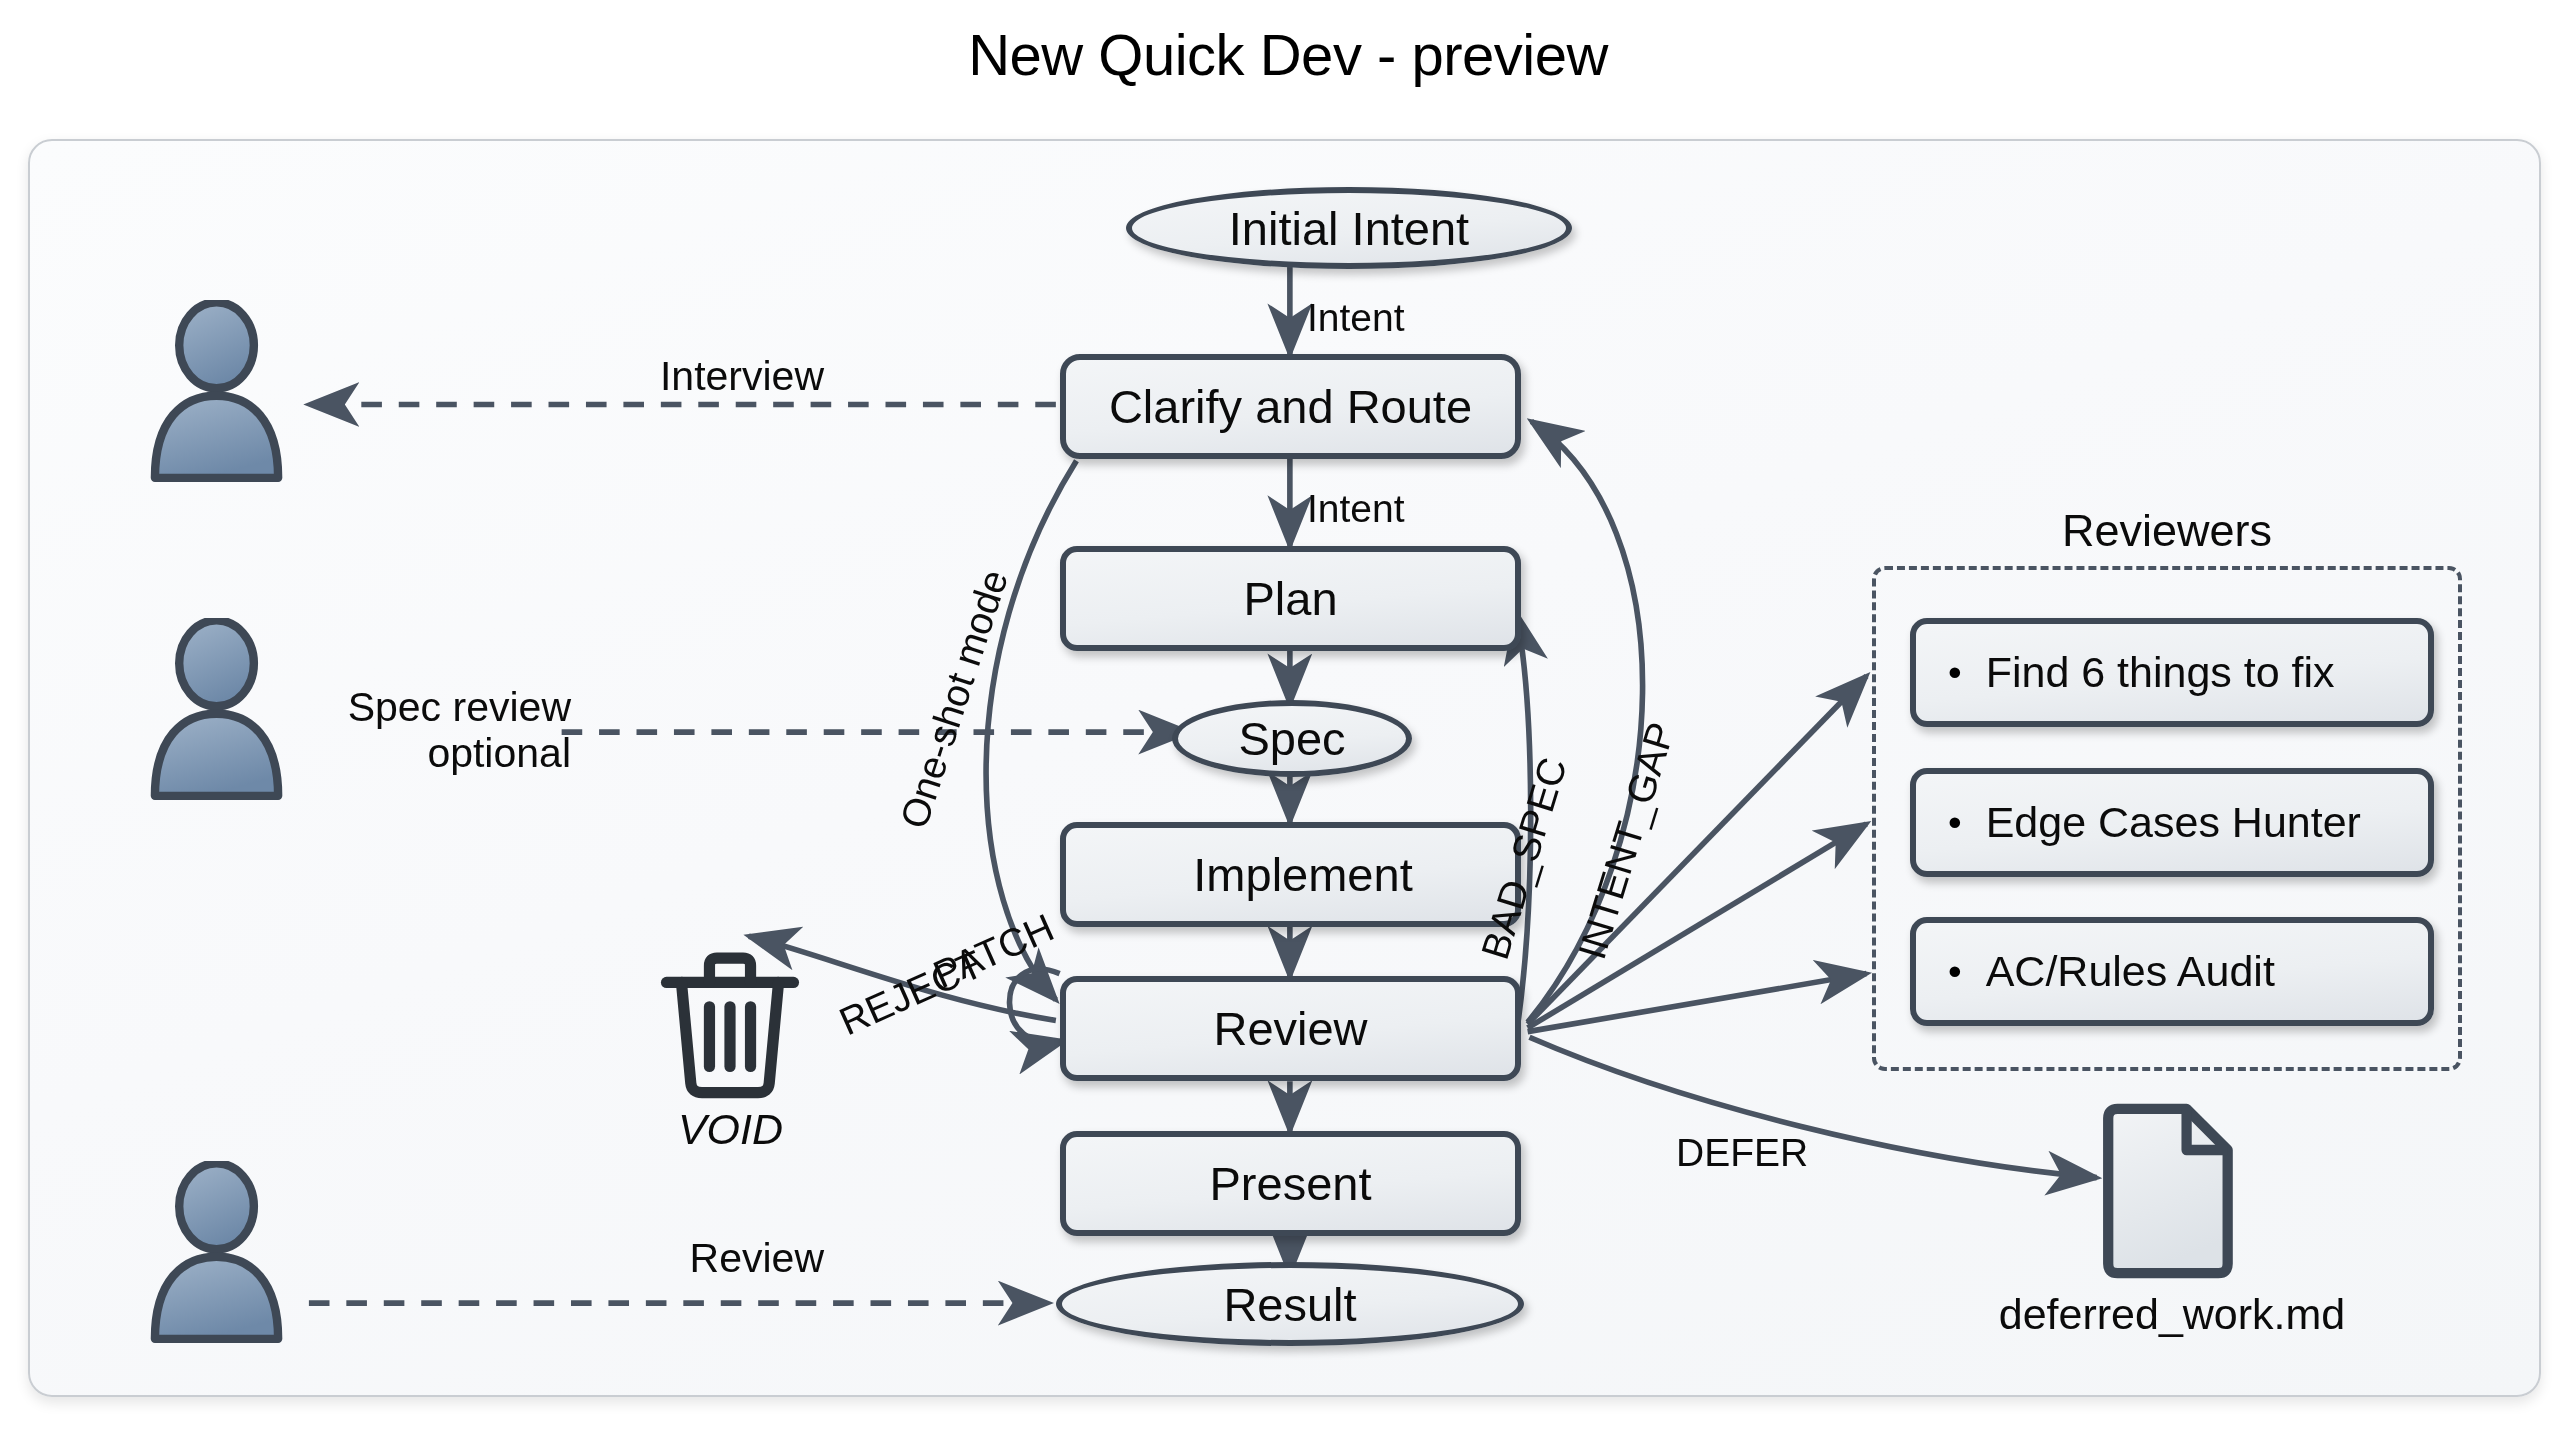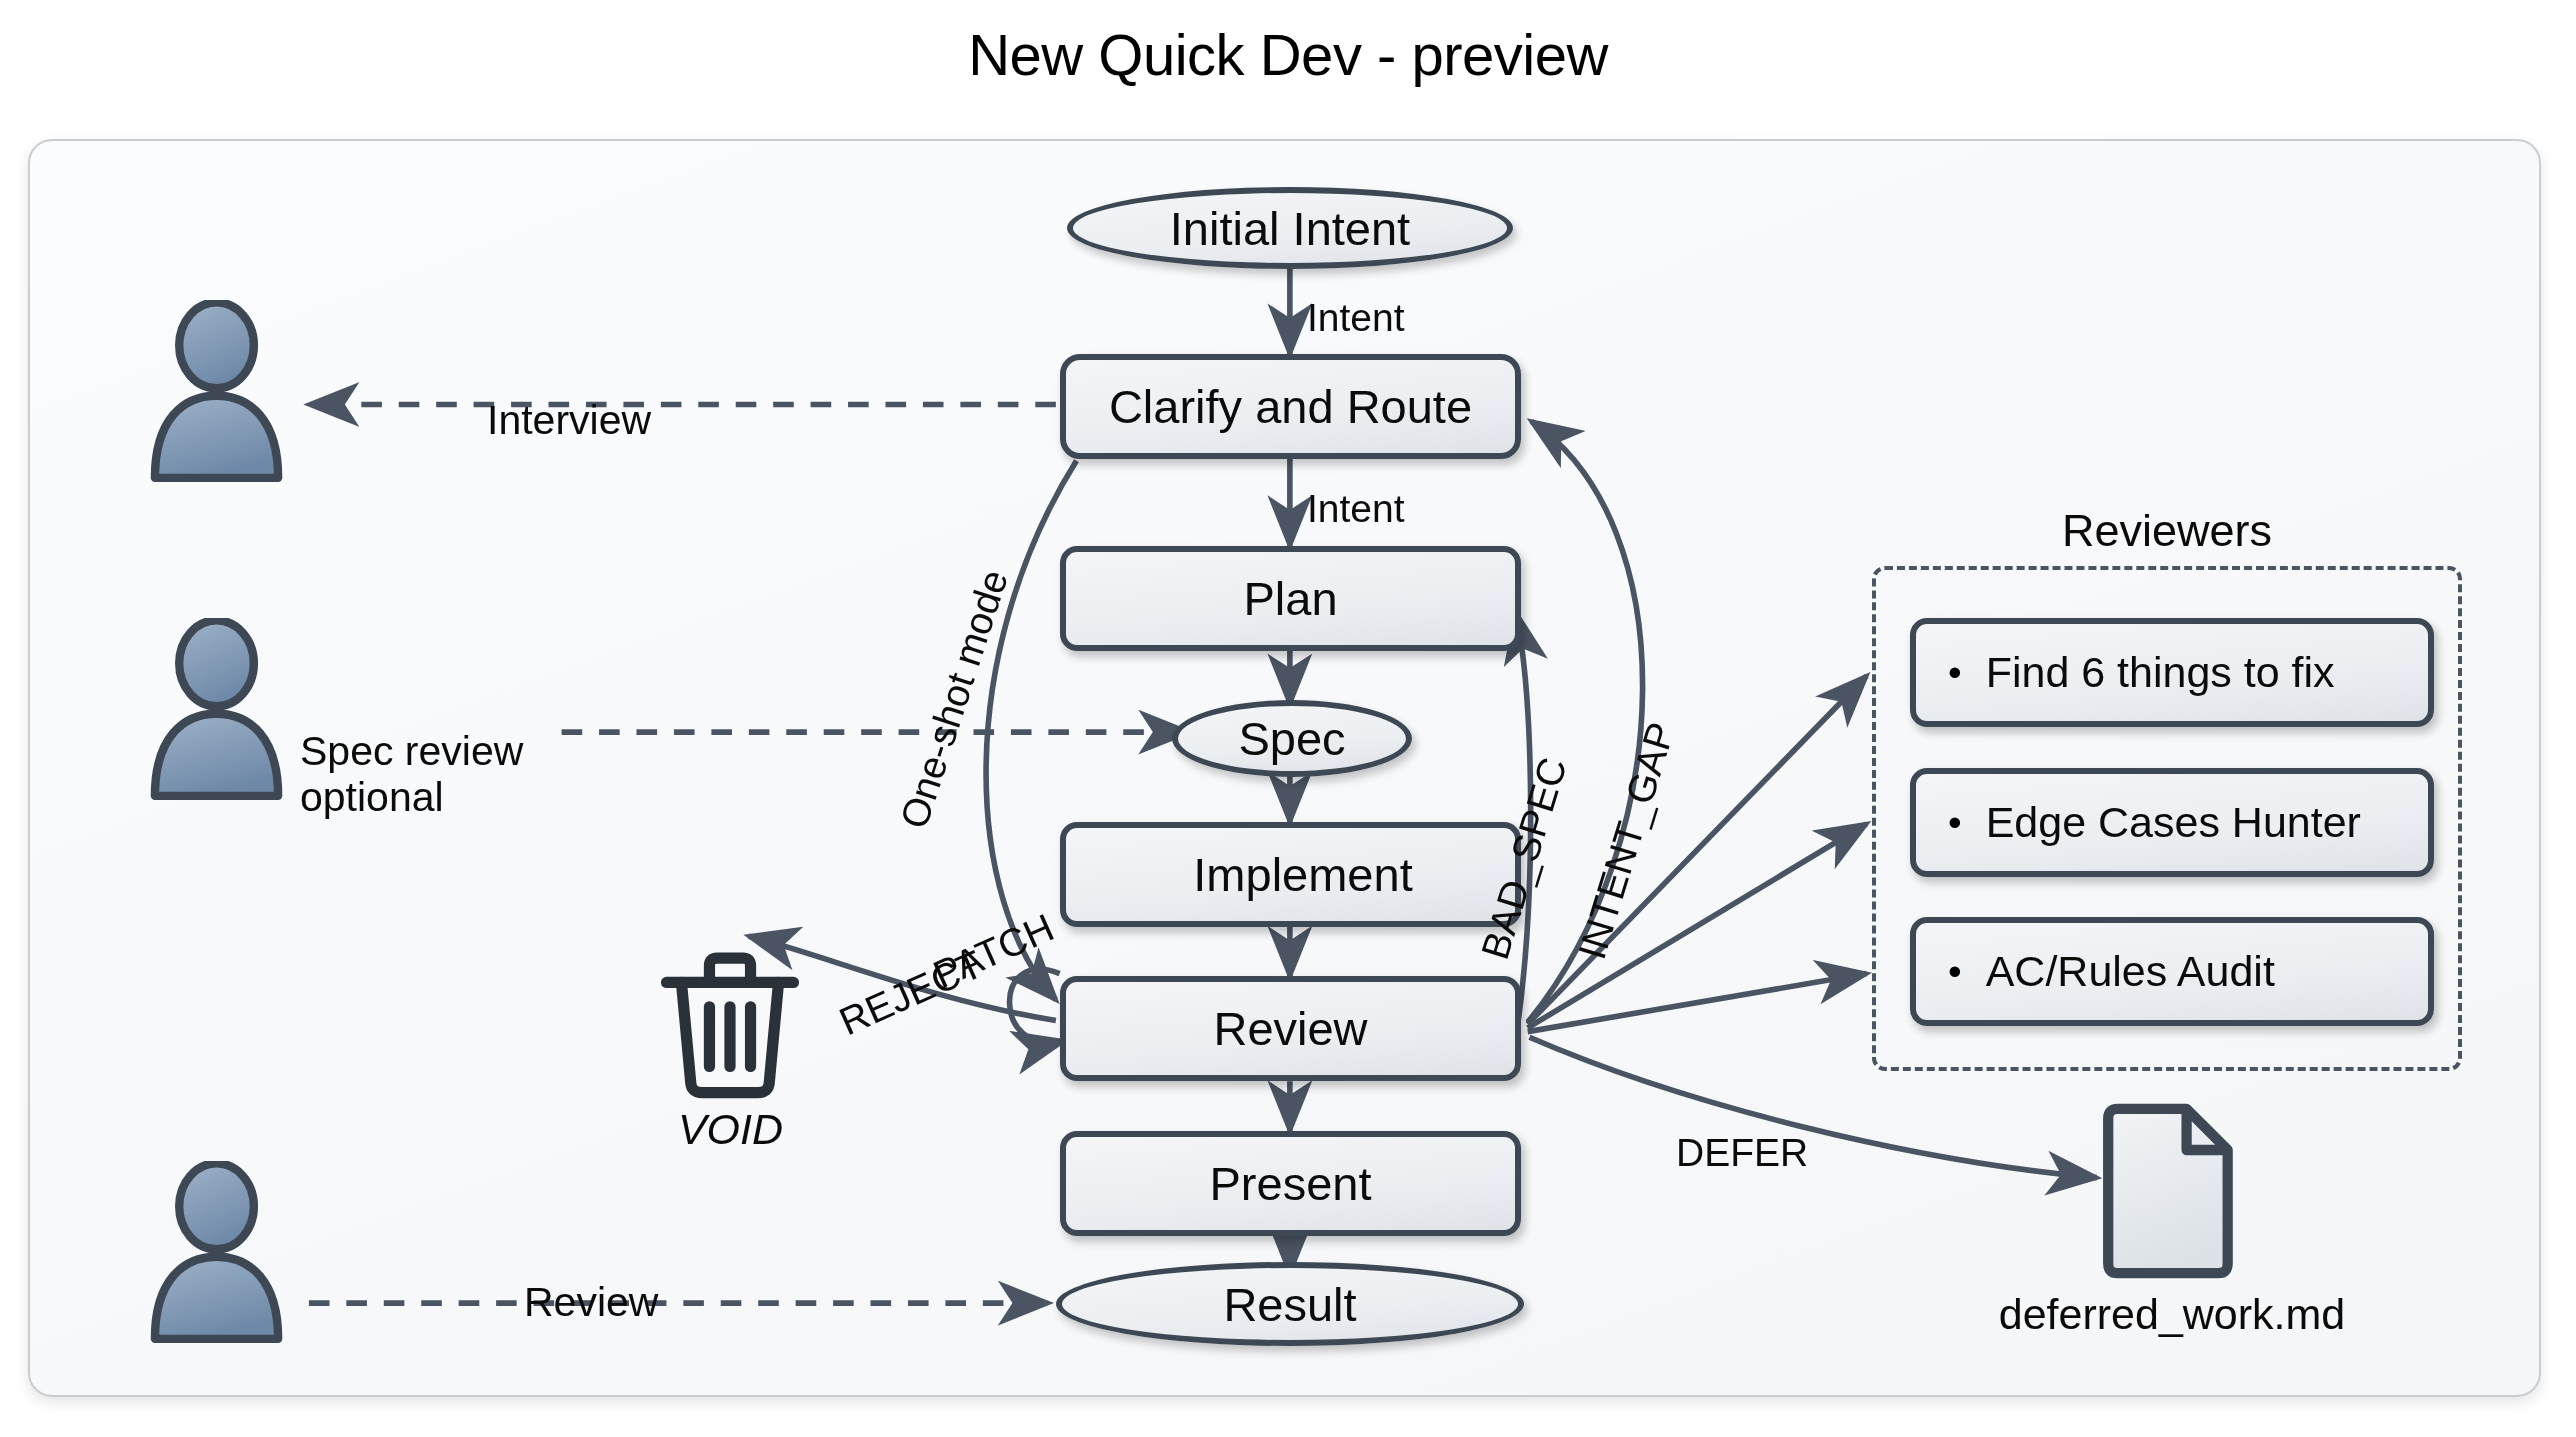--- a/index.html
+++ b/index.html
@@ -120,24 +120,23 @@
   
   .actor {
     position: absolute;
     width: 154px;
     height: 183px;
   }
   .actor-caption {
     position: absolute;
     font-size: 41px;
     color: #0b0b0b;
-    text-align: left;
+    text-align: right;
     line-height: 1.12;
     white-space: pre-line;
-    margin-top: 44px;
   }
   .icon-caption {
     position: absolute;
     font-size: 43px;
     color: #0b0b0b;
     text-align: center;
   }
   .trash {
     position: absolute;
   }
@@ -202,21 +201,21 @@
     <g stroke="#4a5462" fill="none" stroke-width="6" stroke-dasharray="22 18">
 
       <path d="M1128,432 L330,432" marker-end="url(#arrowDash)"></path>
 
       <path d="M600,782 L1270,782" marker-end="url(#arrowDash)"></path>
 
       <path d="M330,1392 L1120,1392" marker-end="url(#arrowDash)"></path>
     </g>
   </svg>
 
-  <div class="node ellipse" style="left:1067px; top:187px; width:446px; height:82px;justify-content:center;">
+  <div class="node ellipse" style="left:1126px; top:187px; width:446px; height:82px;justify-content:center;">
     <span>Initial Intent</span>
   </div>
 
   <div class="node box" style="left:1060px; top:354px; width:461px; height:105px;border-radius:20px;">
     <span>Clarify and Route</span>
   </div>
 
   <div class="node box" style="left:1060px; top:546px; width:461px; height:105px;">
     <span>Plan</span>
   </div>

